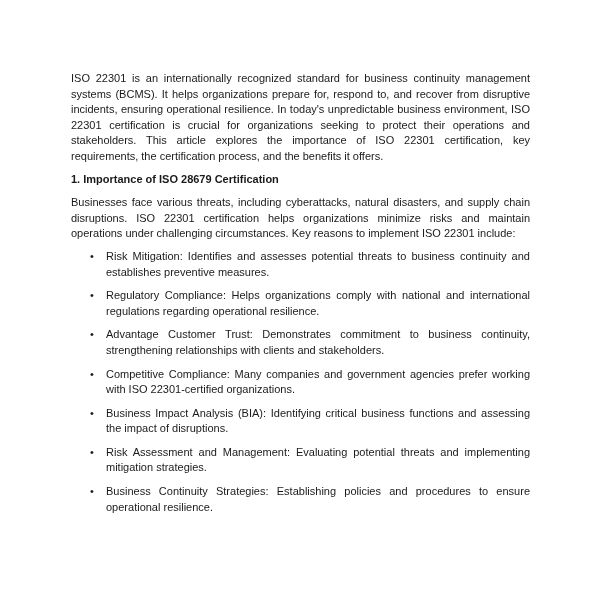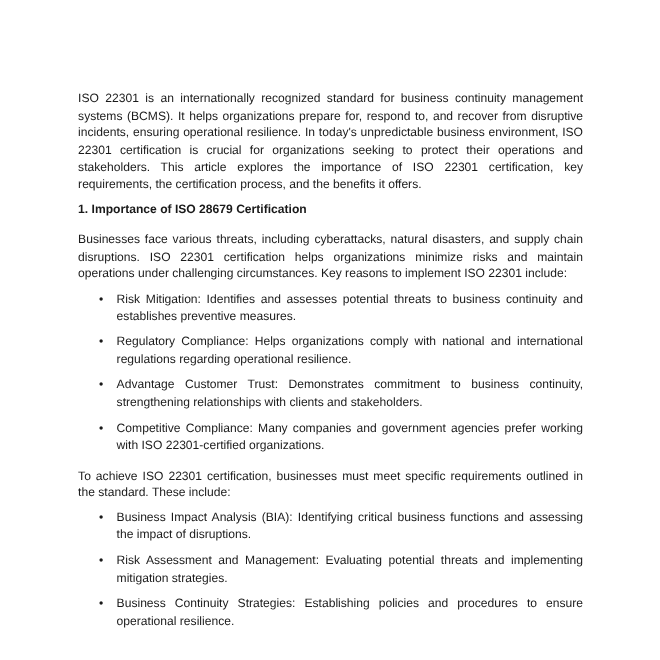--- a/index.html
+++ b/index.html
@@ -3,21 +3,21 @@
 <meta charset="utf-8">
 <style>
   html, body { margin: 0; padding: 0; background: #ffffff; }
   body { width: 600px; height: 600px; overflow: hidden; position: relative; }
   .page {
     position: absolute; left: 71px; top: 71px; width: 459px;
     font-family: "Liberation Sans", sans-serif;
     font-size: 11px; line-height: 15.6px; color: #1a1a1a;
   }
   .title { font-weight: bold; margin: 0 0 8px 0; font-size: 11px; }
-  .para { margin: 12px 0 7px 0; text-align: justify; }
+  .para { margin: 0 0 7px 0; text-align: justify; }
   .heading { font-weight: bold; margin: 0 0 8px 0; }
   ul { margin: 0 0 7px 0; padding: 0; list-style: none; }
   li { position: relative; padding-left: 35px; margin: 0 0 8px 0; text-align: justify; }
   li .bullet { position: absolute; left: 19px; top: 0; }
   li b { font-weight: normal; }
 </style>
 </head>
 <body>
 
 <div class="page">
@@ -25,19 +25,18 @@
 
   <p class="heading">1. Importance of ISO 28679 Certification</p>
   <p class="para">Businesses face various threats, including cyberattacks, natural disasters, and supply chain disruptions. ISO 22301 certification helps organizations minimize risks and maintain operations under challenging circumstances. Key reasons to implement ISO 22301 include:</p>
   <ul>
     <li><span class="bullet">•</span><b>Risk Mitigation</b><span>: Identifies and assesses potential threats to business continuity and establishes preventive measures.</span></li>
     <li><span class="bullet">•</span><b>Regulatory Compliance</b><span>: Helps organizations comply with national and international regulations regarding operational resilience.</span></li>
     <li><span class="bullet">•</span><b>Advantage Customer Trust</b><span>: Demonstrates commitment to business continuity, strengthening relationships with clients and stakeholders.</span></li>
     <li><span class="bullet">•</span><b>Competitive Compliance</b><span>: Many companies and government agencies prefer working with ISO 22301-certified organizations.</span></li>
   </ul>
 
-  <p class="para">To achieve ISO 22301 certification, businesses must meet specific requirements outlined in the standard. These include:</p>
   <ul>
     <li><span class="bullet">•</span><b>Business Impact Analysis (BIA)</b><span>: Identifying critical business functions and assessing the impact of disruptions.</span></li>
     <li><span class="bullet">•</span><b>Risk Assessment and Management</b><span>: Evaluating potential threats and implementing mitigation strategies.</span></li>
     <li><span class="bullet">•</span><b>Business Continuity Strategies</b><span>: Establishing policies and procedures to ensure operational resilience.</span></li>
   </ul>
 </div>
 
 </body></html>

